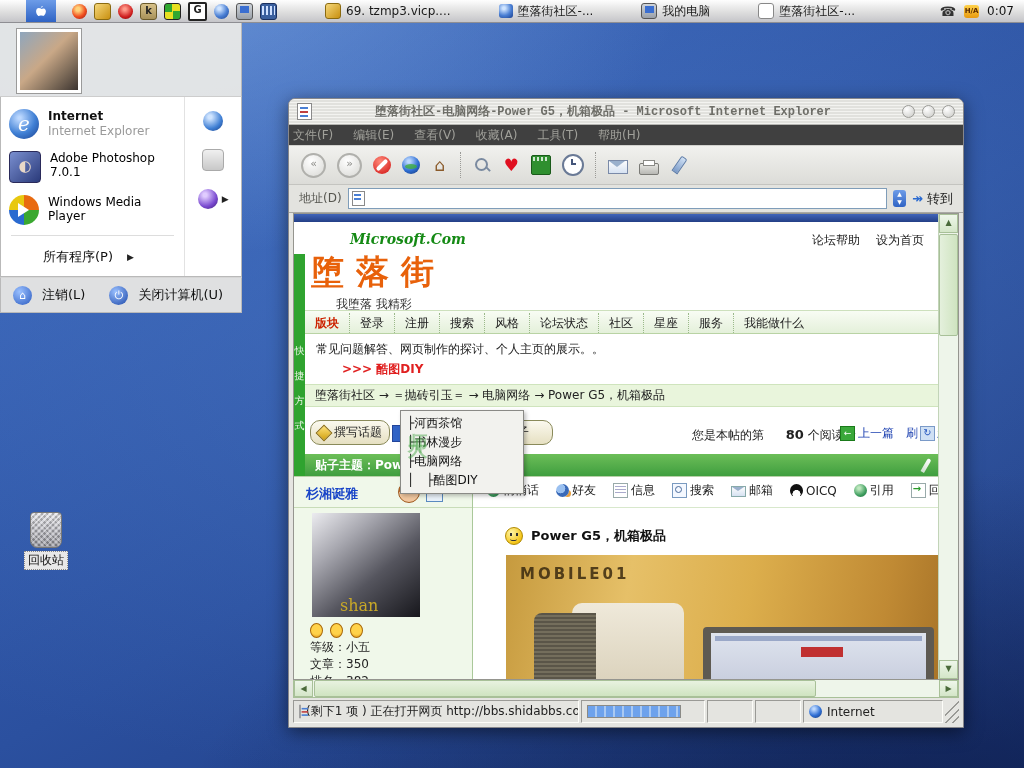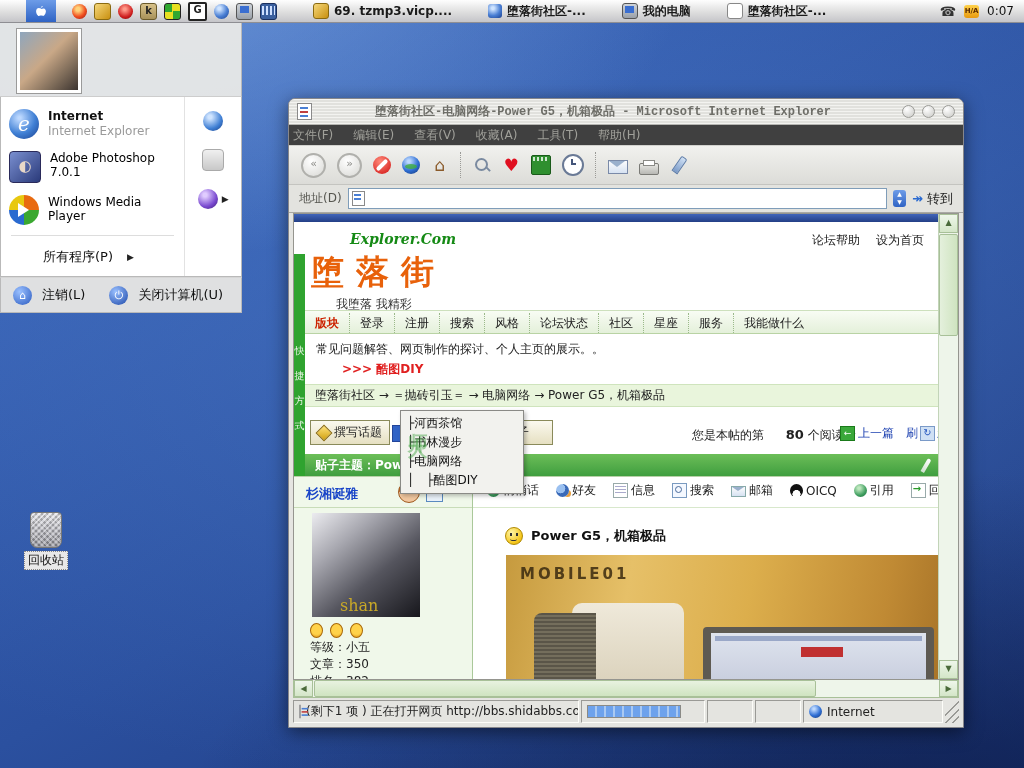--- a/index.html
+++ b/index.html
@@ -24,21 +24,21 @@
   .qi-ball{background:radial-gradient(circle at 45% 35%,#ff9a8a 10%,#d02020 60%,#700000);border-radius:50%;}
   .qi-cs{background:linear-gradient(#d8c28a,#a8925a);border:1px solid #6a5a2a;color:#222;font-size:10px;text-align:center;line-height:14px;font-weight:bold;}
   .qi-grid{background:conic-gradient(#e8e020 0 25%,#30a830 0 50%,#e8e020 0 75%,#30a830 0);border:1px solid #222;}
   .qi-g{background:#fff;border:2px solid #222;color:#222;font-weight:bold;font-size:10px;text-align:center;line-height:11px;border-radius:2px;}
   .qi-swirl{background:radial-gradient(circle at 35% 30%,#cfe4ff 10%,#4a7fd4 55%,#1a3f8e);border-radius:50%;}
   .qi-pc{background:linear-gradient(#cfd4da,#9aa0a8);border:1px solid #555;}
   .qi-pc::before{content:"";display:block;margin:2px auto 0;width:9px;height:7px;background:#3a6ed0;}
   .qi-film{background:#3a5f9e;border:1px solid #1a2f5e;}
   .qi-film::before{content:"";display:block;margin:2px 1px 0;height:9px;
     background:repeating-linear-gradient(90deg,#cfe0ff 0 2px,#3a5f9e 2px 4px);}
-  .taskbtn{display:flex;align-items:center;gap:5px;margin-left:36px;white-space:nowrap;color:#1a1a1a;font-weight:bold;}
+  .taskbtn{display:flex;align-items:center;gap:5px;margin-left:48px;white-space:nowrap;color:#1a1a1a;}
   .tico{width:14px;height:14px;border-radius:3px;flex:0 0 auto;}
   .tray{margin-left:auto;display:flex;align-items:center;gap:8px;margin-right:6px;}
   .phone-ico{font-size:13px;color:#333;}
   .qq-ico{width:15px;height:13px;background:linear-gradient(#ffd24a,#e89a10);border-radius:3px;
     font-size:7px;line-height:13px;text-align:center;color:#5a2a00;font-weight:bold;}
   .clock{font-size:12px;color:#111;margin-right:4px;}
 
   
   .startmenu{position:absolute;left:0;top:22px;width:242px;z-index:55;font-size:12px;}
   .sm-head{height:74px;background:rgba(233,233,231,.95);border-right:1px solid #b9b9b9;border-bottom:1px solid #cdcdcd;position:relative;}
@@ -143,21 +143,21 @@
   .logo{position:absolute;left:17px;top:36px;font-size:33px;font-weight:bold;color:#e8610a;letter-spacing:12px;font-family:"DejaVu Serif","Liberation Serif",serif;}
   .slogan{position:absolute;left:42px;top:82px;color:#333;}
   .navbar{position:absolute;left:11px;right:0;top:96px;height:22px;display:flex;align-items:flex-end;
     background:linear-gradient(#f8fcf4,#e4f0da);border-top:1px solid #cde0bd;border-bottom:1px solid #b9d3a4;}
   .nav-item{padding:0 10px;border-right:1px dotted #9bb98a;color:#222;line-height:20px;}
   .nav-cur{color:#cc2200;font-weight:bold;}
   .intro{position:absolute;left:22px;top:127px;color:#222;}
   .cool{position:absolute;left:48px;top:147px;color:#e02020;font-weight:bold;}
   .bc-row{position:absolute;left:11px;right:0;top:170px;height:21px;display:flex;align-items:center;padding-left:10px;
     background:#e9f5dc;border-top:1px solid #cfe4bd;border-bottom:1px solid #cfe4bd;color:#222;}
-  .btnbeige{position:absolute;height:23px;background:linear-gradient(#fbf9ef,#e6e0c2);border:1px solid #8a8a5a;border-radius:0;
+  .btnbeige{position:absolute;height:23px;background:linear-gradient(#fbf9ef,#e6e0c2);border:1px solid #8a8a5a;border-radius:10px;
     display:flex;align-items:center;gap:4px;padding:0 7px;font-size:12px;color:#222;}
   .pen-diamond{width:10px;height:10px;background:linear-gradient(135deg,#ffe27a,#d0a010);transform:rotate(45deg);border:1px solid #8a6a10;}
   .covered-select{position:absolute;left:98px;top:211px;width:20px;height:15px;background:#3163c6;border:1px solid #23459a;}
   .readers{position:absolute;left:398px;top:213px;color:#222;}
   .readers b{font-size:13px;margin-left:18px;}
   .prevlink{position:absolute;left:546px;top:211px;display:flex;align-items:center;gap:3px;color:#1a3fb0;}
   .sq-ico{width:13px;height:13px;background:#3aa83a;border:1px solid #1a7a1a;color:#fff;font-size:9px;line-height:13px;text-align:center;}
   .refreshlink{position:absolute;left:612px;top:211px;display:flex;align-items:center;gap:2px;color:#1a3fb0;white-space:nowrap;}
   .ref-ico{width:13px;height:13px;background:#cfe0f4;border:1px solid #7a9ac8;color:#2a5ac0;font-size:10px;line-height:12px;text-align:center;}
   .topic-bar{position:absolute;left:11px;right:0;top:240px;height:22px;display:flex;align-items:center;padding:0 10px;
@@ -378,21 +378,21 @@
       <span class="addr-stepper">▲<br>▼</span>
       <span class="go-wrap">
         <span class="go-arrow">↠</span>
         <span>转到</span>
       </span>
     </div>
 
     <div class="ie-main">
       <div class="page">
         <div class="p-bluestrip"></div>
-        <span class="brand">Explorer.Com</span>
+        <span class="brand">Microsoft.Com</span>
         <span class="toplinks">
           <span>论坛帮助</span>
           <span>设为首页</span>
         </span>
         <div class="green-strip"></div>
         <div class="quickchars">
           <span>快</span><br>
           <span>捷</span><br>
           <span>方</span><br>
           <span>式</span>

